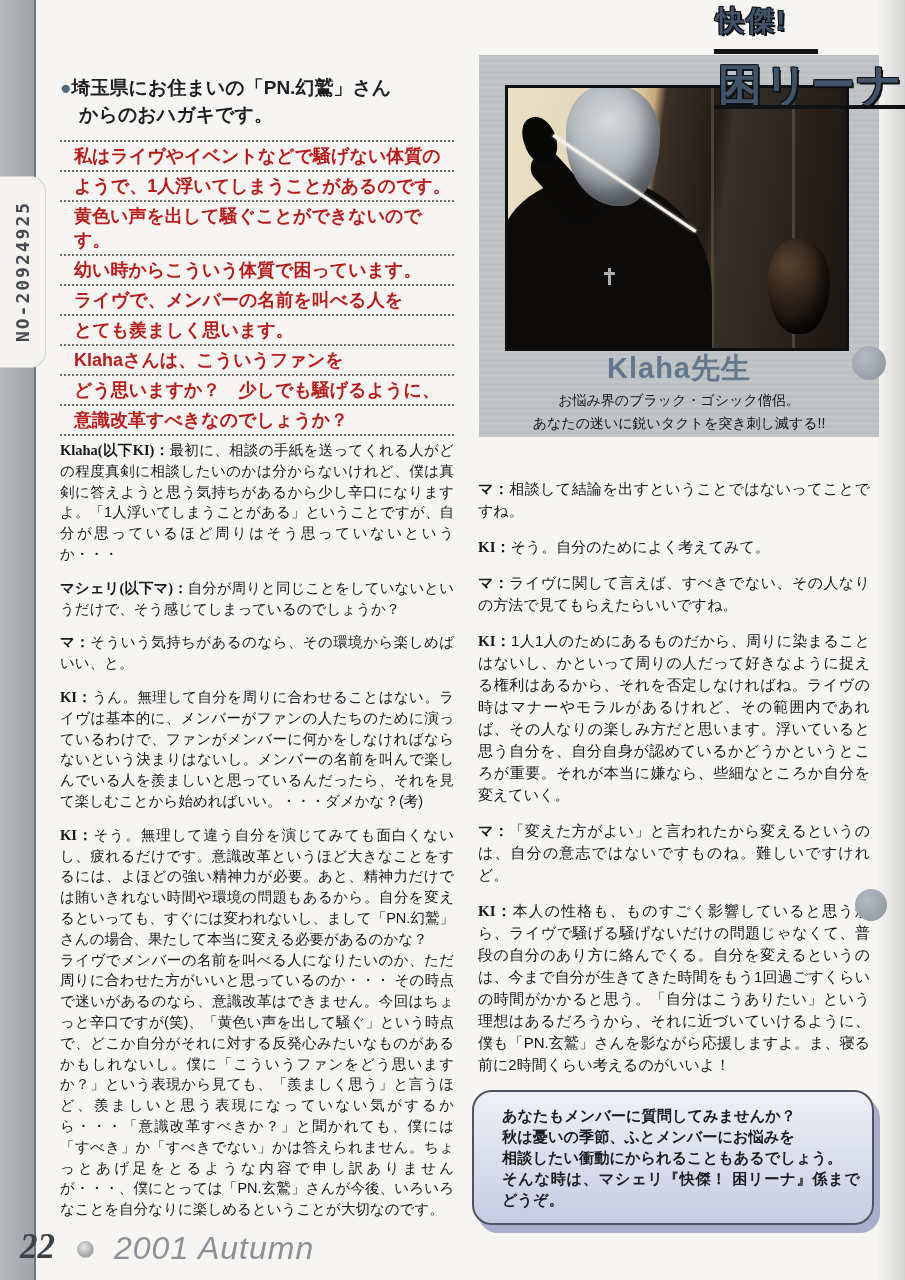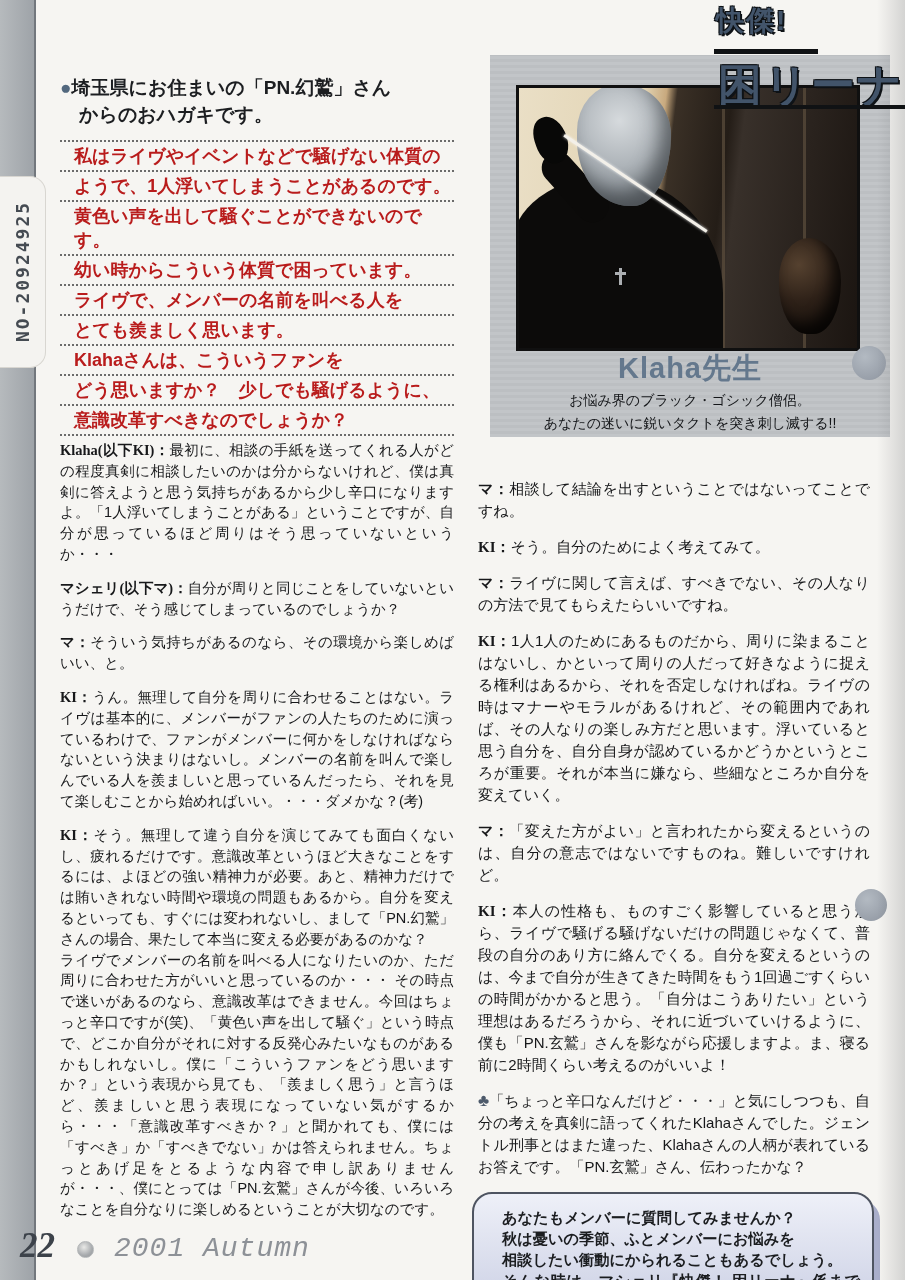--- a/index.html
+++ b/index.html
@@ -18,21 +18,21 @@
   
   .title-line{position:absolute;font-weight:bold;color:#42546a;letter-spacing:2px;
               text-shadow:2px 2px 0 #0e1216,-1px -1px 0 #0e1216,1px -1px 0 #0e1216,-1px 1px 0 #0e1216;
               z-index:5;white-space:nowrap;}
   .t1{left:716px;top:2px;font-size:28px;}
   .t2{left:718px;top:56px;font-size:44px;}
   .t1-bar{position:absolute;left:714px;top:49px;width:104px;height:5px;background:#101214;z-index:5;}
   .t2-bar{position:absolute;left:714px;top:105px;width:191px;height:4px;background:#101214;z-index:5;}
 
   
-  .gray-panel{position:absolute;left:490px;top:55px;width:400px;height:382px;
+  .gray-panel{position:absolute;left:479px;top:55px;width:400px;height:382px;
               background:repeating-linear-gradient(0deg,#c2c5c8 0 3px,#bcbfc2 3px 6px);}
   .photo{position:absolute;left:26px;top:30px;width:338px;height:260px;border:3px solid #101010;
          background:linear-gradient(97deg,#eadfc6 0%,#e2d4b4 34%,#c8a97e 40%,#3a3026 43%,#241d17 58%,#38302a 62%,#1b1511 100%);
          overflow:hidden;}
   .wardrobe-line{position:absolute;top:0;width:3px;height:100%;background:#5d4e3d;opacity:.7;}
   .figure-body{position:absolute;left:-8px;top:88px;width:212px;height:180px;background:#0c0b0a;
                border-radius:52% 62% 0 0 / 46% 74% 0 0;}
   .arm-up{position:absolute;left:28px;top:52px;width:84px;height:32px;background:#0b0a09;
           border-radius:16px;transform:rotate(48deg);transform-origin:0 50%;}
   .glove{position:absolute;left:16px;top:28px;width:32px;height:48px;background:#080807;
@@ -81,22 +81,22 @@
               background:linear-gradient(#eef0f8,#c7cce2);box-shadow:6px 8px 0 #a9aecb;
               font-size:15.2px;font-weight:bold;line-height:21px;color:#1b1d20;}
 
   
   .footer{position:absolute;left:20px;top:1226px;display:flex;align-items:center;gap:13px;}
   .pagenum{font-family:"Liberation Serif","DejaVu Serif",serif;font-style:italic;
            font-weight:bold;font-size:35px;color:#3c424a;}
   .emblem{display:inline-block;width:15px;height:15px;border-radius:50%;margin:6px 7px 0 9px;
           background:radial-gradient(circle at 40% 35%,#e9e9e7,#a8abae 60%,#8d9094);
           border:1px solid #b3b6b8;}
-  .issue{font-family:Liberation Mono, monospace;font-style:italic;
-         font-size:28px;color:#8d9197;letter-spacing:1px;margin-top:4px;}
+  .issue{font-family:Liberation Sans, sans-serif;font-style:italic;
+         font-size:32px;color:#8d9197;letter-spacing:1px;margin-top:4px;}
 
   .hole{position:absolute;border-radius:50%;background:radial-gradient(circle at 38% 32%,#b3bac2,#99a0aa 70%,#8b919b);}
   .hole1{left:852px;top:346px;width:34px;height:34px;}
   .hole2{left:855px;top:889px;width:32px;height:32px;}
   .page-curve{position:absolute;right:0;top:0;width:28px;height:100%;
               background:linear-gradient(to right,rgba(0,0,0,0),rgba(90,92,96,.22));}
 </style>
 </head>
 <body>
 
@@ -157,21 +157,20 @@
   </div>
 
   <div class="col-right">
     <p class="para"><span class="spk">マ：</span><span>相談して結論を出すということではないってことですね。</span></p>
     <p class="para"><span class="spk">KI：</span><span>そう。自分のためによく考えてみて。</span></p>
     <p class="para"><span class="spk">マ：</span><span>ライヴに関して言えば、すべきでない、その人なりの方法で見てもらえたらいいですね。</span></p>
     <p class="para"><span class="spk">KI：</span><span>1人1人のためにあるものだから、周りに染まることはないし、かといって周りの人だって好きなように捉える権利はあるから、それを否定しなければね。ライヴの時はマナーやモラルがあるけれど、その範囲内であれば、その人なりの楽しみ方だと思います。浮いていると思う自分を、自分自身が認めているかどうかというところが重要。それが本当に嫌なら、些細なところか自分を変えていく。</span></p>
     <p class="para"><span class="spk">マ：</span><span>「変えた方がよい」と言われたから変えるというのは、自分の意志ではないですものね。難しいですけれど。</span></p>
     <p class="para"><span class="spk">KI：</span><span>本人の性格も、ものすごく影響していると思うから、ライヴで騒げる騒げないだけの問題じゃなくて、普段の自分のあり方に絡んでくる。自分を変えるというのは、今まで自分が生きてきた時間をもう1回過ごすくらいの時間がかかると思う。「自分はこうありたい」という理想はあるだろうから、それに近づいていけるように、僕も「PN.玄鷲」さんを影ながら応援しますよ。ま、寝る前に2時間くらい考えるのがいいよ！</span></p>
 
-    <p class="closing"><span class="clover">♣</span><span>「ちょっと辛口なんだけど・・・」と気にしつつも、自分の考えを真剣に語ってくれたKlahaさんでした。ジェントル刑事とはまた違った、Klahaさんの人柄が表れているお答えです。「PN.玄鷲」さん、伝わったかな？</span></p>
 
     <div class="notice-box">
       <div>あなたもメンバーに質問してみませんか？</div>
       <div>秋は憂いの季節、ふとメンバーにお悩みを</div>
       <div>相談したい衝動にかられることもあるでしょう。</div>
       <div>そんな時は、マシェリ『快傑！ 困リーナ』係までどうぞ。</div>
 
     </div>
   </div>
 

